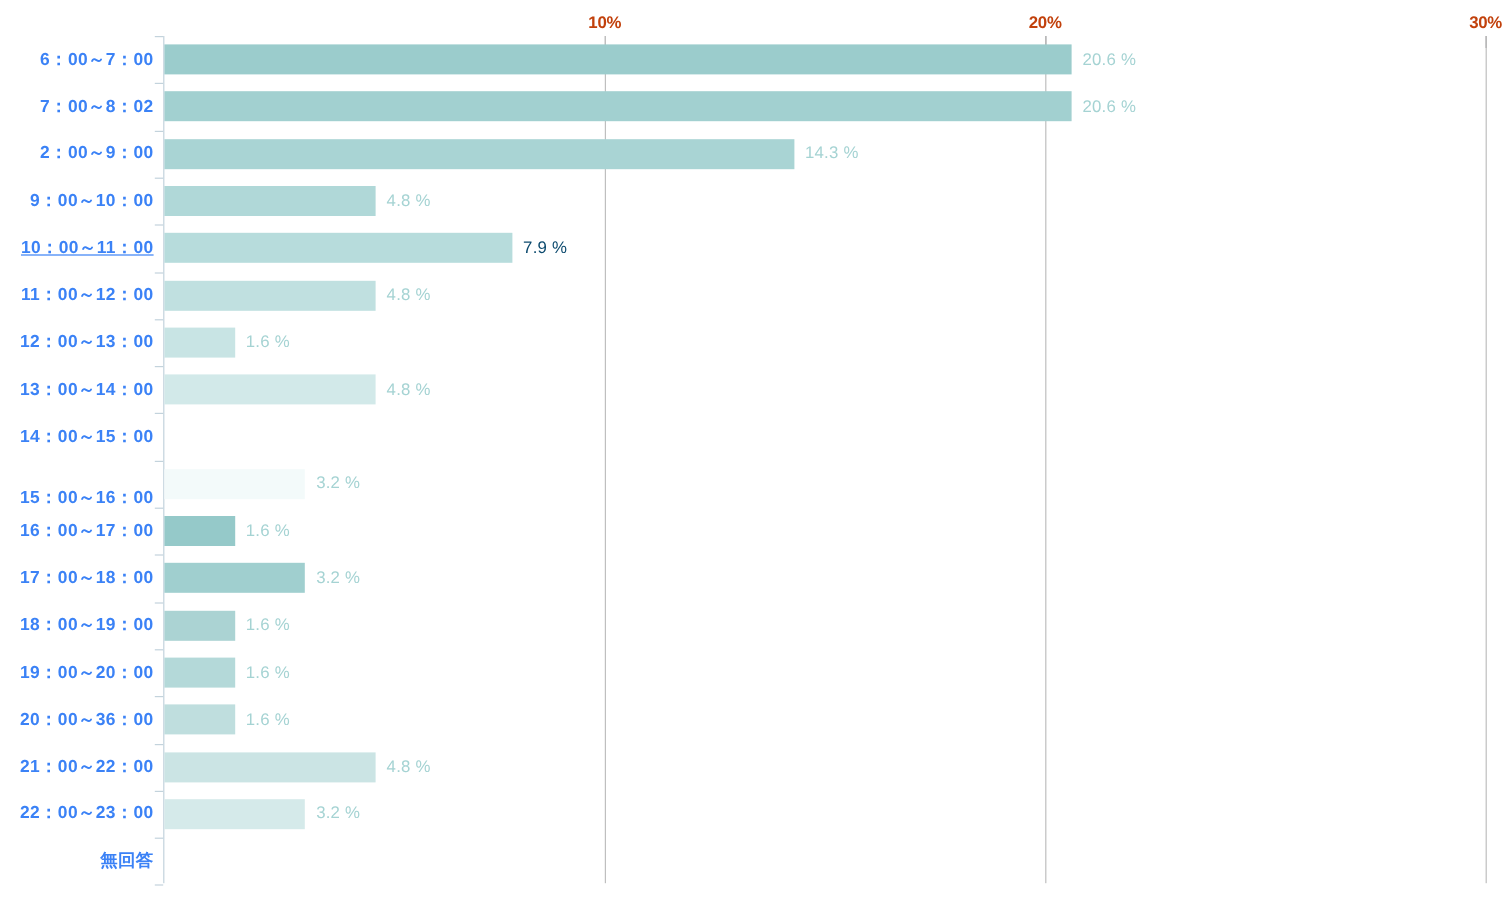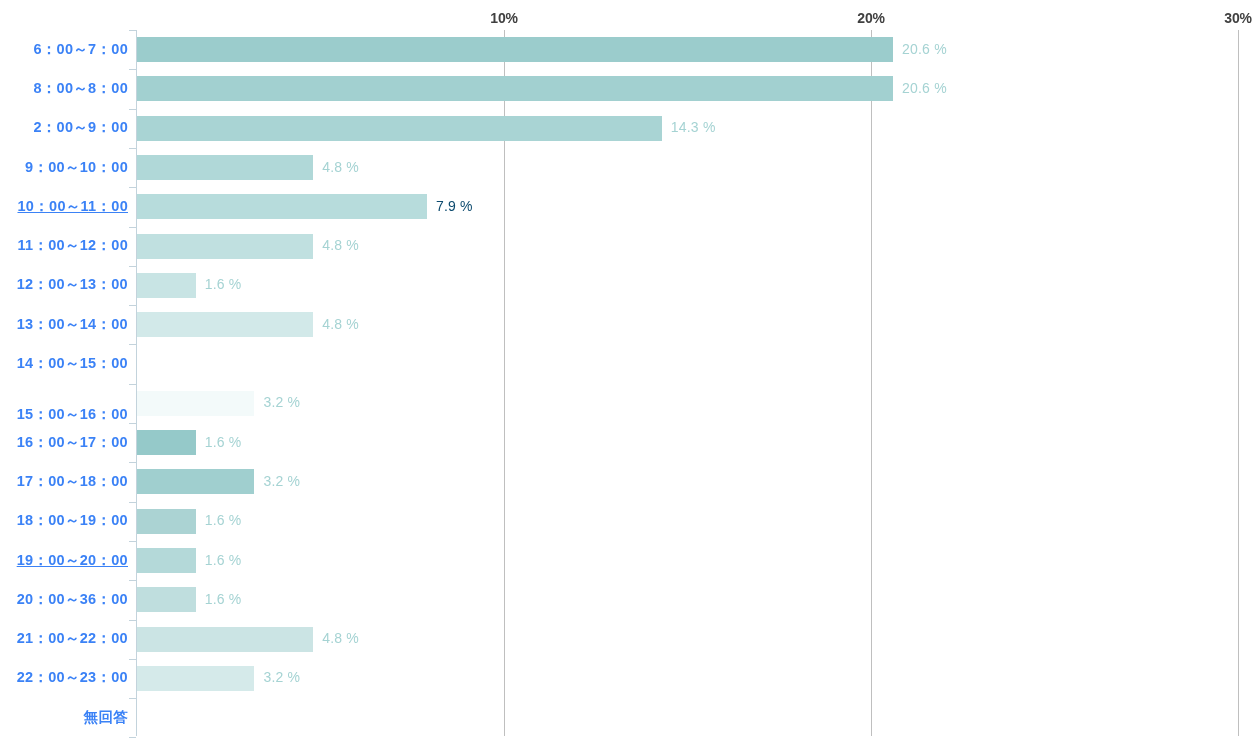--- a/index.html
+++ b/index.html
@@ -21,21 +21,21 @@
     background: #ffffff;
   }
 
   
   .x-tick-label {
     position: absolute;
     top: 10px;
     transform: translateX(-50%);
     font-size: 14px;
     font-weight: bold;
-    color: #404040;
+    color: #c2410c;
     letter-spacing: -0.2px;
     white-space: nowrap;
   }
   .x-tick-mark {
     position: absolute;
     top: 30px;
     width: 1px;
     height: 10px;
     background: #8c8c8e;
   }
@@ -127,21 +127,21 @@
       <div class="y-tick" style="left: 129px; top: 737px;"></div>
     </div>
 
   <div id="rows">
       <div class="row" style="top: 0px;">
         <div class="cat-label" style="top: 39.65px;">6：00～7：00</div>
         <div class="bar" style="top: 37px; height: 25px; width: 756px; background: rgb(155, 204, 204);"></div>
         <div class="value-label" style="left: 902.02px; top: 40.65px; color: rgb(165, 211, 211);">20.6 %</div>
       </div>
       <div class="row" style="top: 0px;">
-        <div class="cat-label" style="top: 78.95px;">8：00～8：00</div>
+        <div class="cat-label" style="top: 78.95px;">7：00～8：02</div>
         <div class="bar" style="top: 76px; height: 25px; width: 756px; background: rgb(162, 208, 208);"></div>
         <div class="value-label" style="left: 902.02px; top: 79.95px; color: rgb(165, 211, 211);">20.6 %</div>
       </div>
       <div class="row" style="top: 0px;">
         <div class="cat-label" style="top: 118.25px;">2：00～9：00</div>
         <div class="bar" style="top: 116px; height: 25px; width: 525px; background: rgb(169, 212, 212);"></div>
         <div class="value-label" style="left: 670.81px; top: 119.25px; color: rgb(165, 211, 211);">14.3 %</div>
       </div>
       <div class="row" style="top: 0px;">
         <div class="cat-label" style="top: 157.55px;">9：00～10：00</div>
@@ -185,21 +185,21 @@
         <div class="cat-label" style="top: 471.95px;">17：00～18：00</div>
         <div class="bar" style="top: 469px; height: 25px; width: 117px; background: rgb(160, 207, 207);"></div>
         <div class="value-label" style="left: 263.44px; top: 472.95px; color: rgb(165, 211, 211);">3.2 %</div>
       </div>
       <div class="row" style="top: 0px;">
         <div class="cat-label" style="top: 511.25px;">18：00～19：00</div>
         <div class="bar" style="top: 509px; height: 25px; width: 59px; background: rgb(171, 211, 211);"></div>
         <div class="value-label" style="left: 204.72px; top: 512.25px; color: rgb(165, 211, 211);">1.6 %</div>
       </div>
       <div class="row" style="top: 0px;">
-        <div class="cat-label" style="top: 550.55px; text-decoration: underline;">19：00～20：00</div>
+        <div class="cat-label" style="top: 550.55px;">19：00～20：00</div>
         <div class="bar" style="top: 548px; height: 25px; width: 59px; background: rgb(180, 217, 217);"></div>
         <div class="value-label" style="left: 204.72px; top: 551.55px; color: rgb(165, 211, 211);">1.6 %</div>
       </div>
       <div class="row" style="top: 0px;">
         <div class="cat-label" style="top: 589.85px;">20：00～36：00</div>
         <div class="bar" style="top: 587px; height: 25px; width: 59px; background: rgb(191, 222, 222);"></div>
         <div class="value-label" style="left: 204.72px; top: 590.85px; color: rgb(165, 211, 211);">1.6 %</div>
       </div>
       <div class="row" style="top: 0px;">
         <div class="cat-label" style="top: 629.15px; text-align: right;">21：00～22：00</div>

